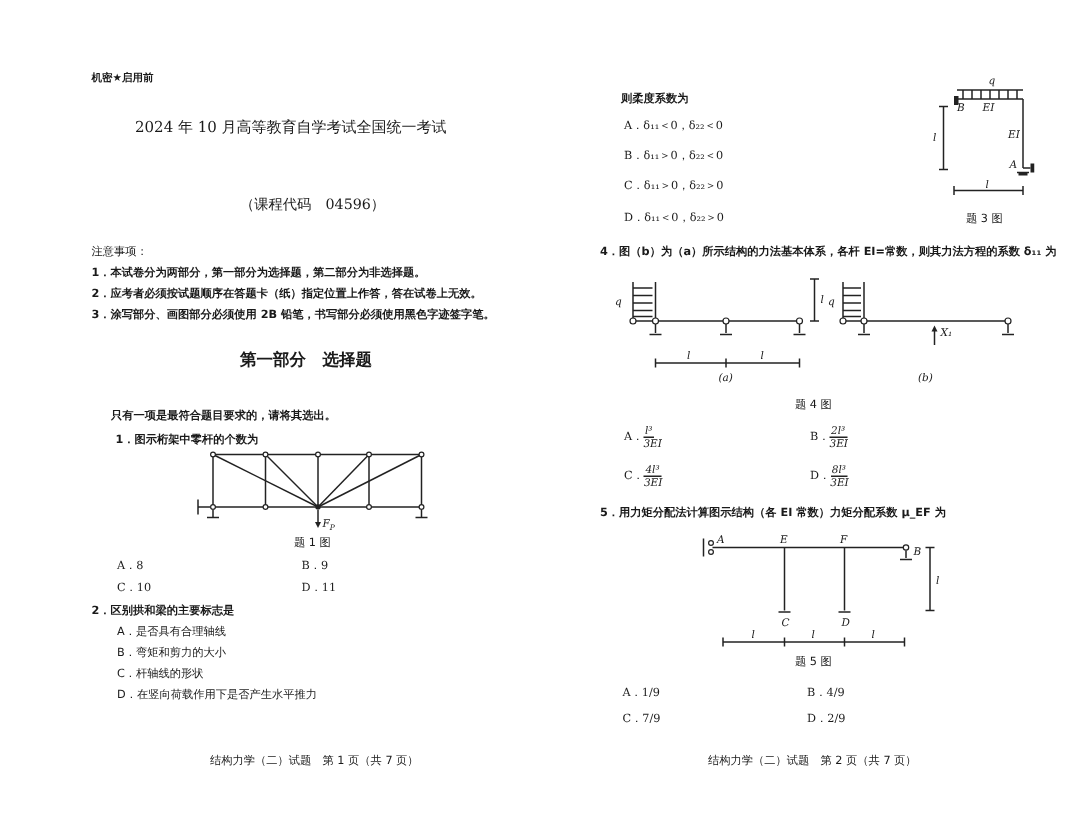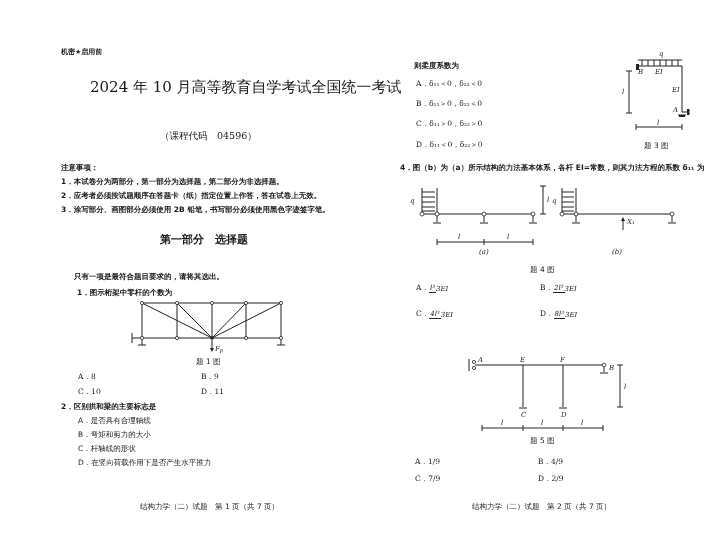--- a/index.html
+++ b/index.html
@@ -3,33 +3,33 @@
 <meta charset="utf-8">
 <style>
   html,body{margin:0;padding:0;background:#fff;}
   body{width:722px;height:550px;position:relative;overflow:hidden;font-family:"DejaVu Serif","Liberation Serif",serif;color:#1a1a1a;}
   .page{position:absolute;top:0;height:550px;}
   .left{left:0;width:370px;}
   .right{left:380px;width:342px;}
   .abs{position:absolute;white-space:nowrap;}
   .sans{font-family:"DejaVu Sans","Liberation Sans",sans-serif;}
   .conf{left:61px;top:47px;font-size:7px;font-weight:bold;}
-  .exam-title{left:90px;top:78px;font-size:15px;}
+  .exam-title{left:90px;top:78px;font-size:10px;}
   .subject{left:150px;top:100px;font-size:16px;font-weight:bold;letter-spacing:1px;}
   .code{left:160px;top:130px;font-size:9.5px;}
-  .note-h{left:61px;top:163px;font-size:7.5px;font-weight:bold;}
+  .note-h{left:61px;top:163px;font-size:7.5px;font-weight:normal;}
   .note{left:61px;font-size:7.5px;font-weight:bold;}
   .part{left:160px;top:232px;font-size:11px;font-weight:bold;}
   .sec{font-size:7.5px;font-weight:bold;}
   .q{font-size:7.5px;font-weight:bold;}
   .opt{font-size:7.5px;}
   .cap{font-size:7.5px;}
   .footer{font-size:7.5px;}
   svg{position:absolute;overflow:visible;}
-  .frac{display:inline-flex;flex-direction:row;align-items:flex-end;vertical-align:middle;font-style:italic;font-size:7px;line-height:8px;}
+  .frac{display:inline-flex;flex-direction:column;align-items:flex-start;vertical-align:middle;font-style:italic;font-size:7px;line-height:8px;}
   .frac .num{border-bottom:0.8px solid #222;padding:0 1px;}
 </style>
 </head>
 <body>
 
 <div class="page left">
   <div class="abs conf sans">机密★启用前</div>
   <div class="abs exam-title">2024 年 10 月高等教育自学考试全国统一考试</div>
   <div class="abs code">（课程代码　04596）</div>
 
@@ -211,20 +211,21 @@
       </span></div>
   <div class="abs opt" style="left:36px;top:309px"><span>C．</span><span class="frac">
         <span class="num">4l³</span>
         <span>3EI</span>
       </span></div>
   <div class="abs opt" style="left:160px;top:309px"><span>D．</span><span class="frac">
         <span class="num">8l³</span>
         <span>3EI</span>
       </span></div>
 
+  <div class="abs q sans" style="left:20px;top:337px">5．用力矩分配法计算图示结构（各 EI 常数）力矩分配系数 μ_EF 为</div>
 
   <svg style="left:0;top:0" width="342" height="450">
     <g stroke="#222" stroke-width="1" fill="none">
       <line x1="95" y1="365" x2="224" y2="365"></line>
       <line x1="143" y1="365" x2="143" y2="407"></line>
       <line x1="183" y1="365" x2="183" y2="407"></line>
       <line x1="89" y1="359" x2="89" y2="371"></line>
       <line x1="139" y1="408" x2="147" y2="408"></line>
         <line x1="179" y1="408" x2="187" y2="408"></line>
       <line x1="224" y1="367" x2="224" y2="372"></line>

